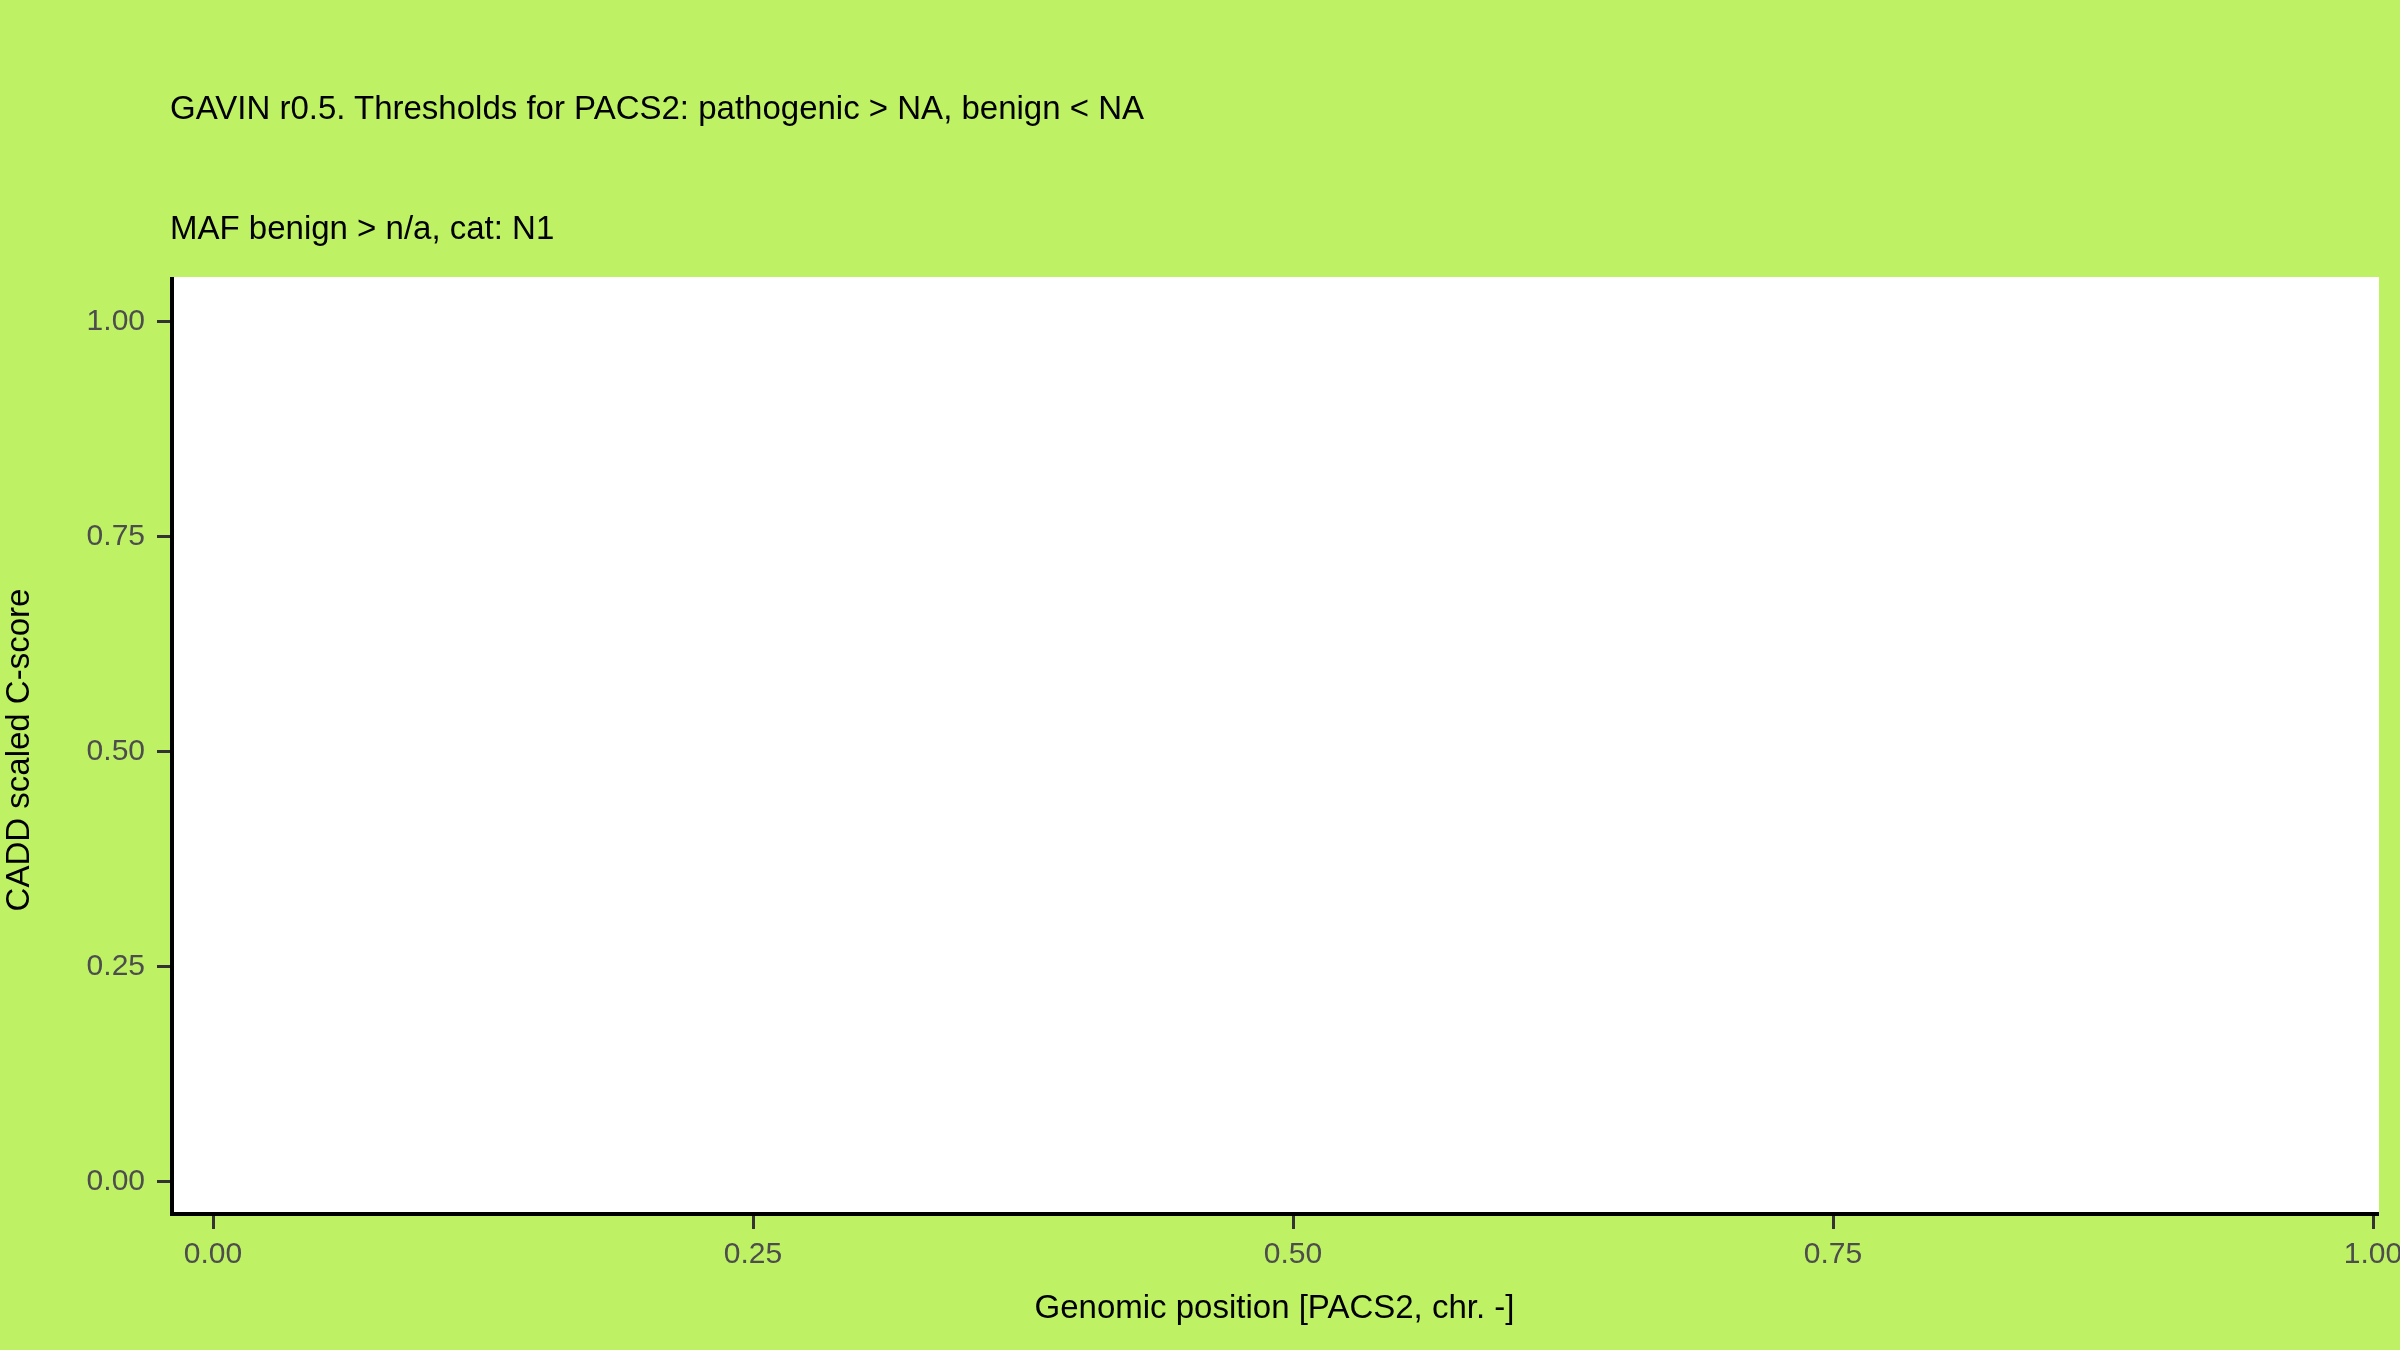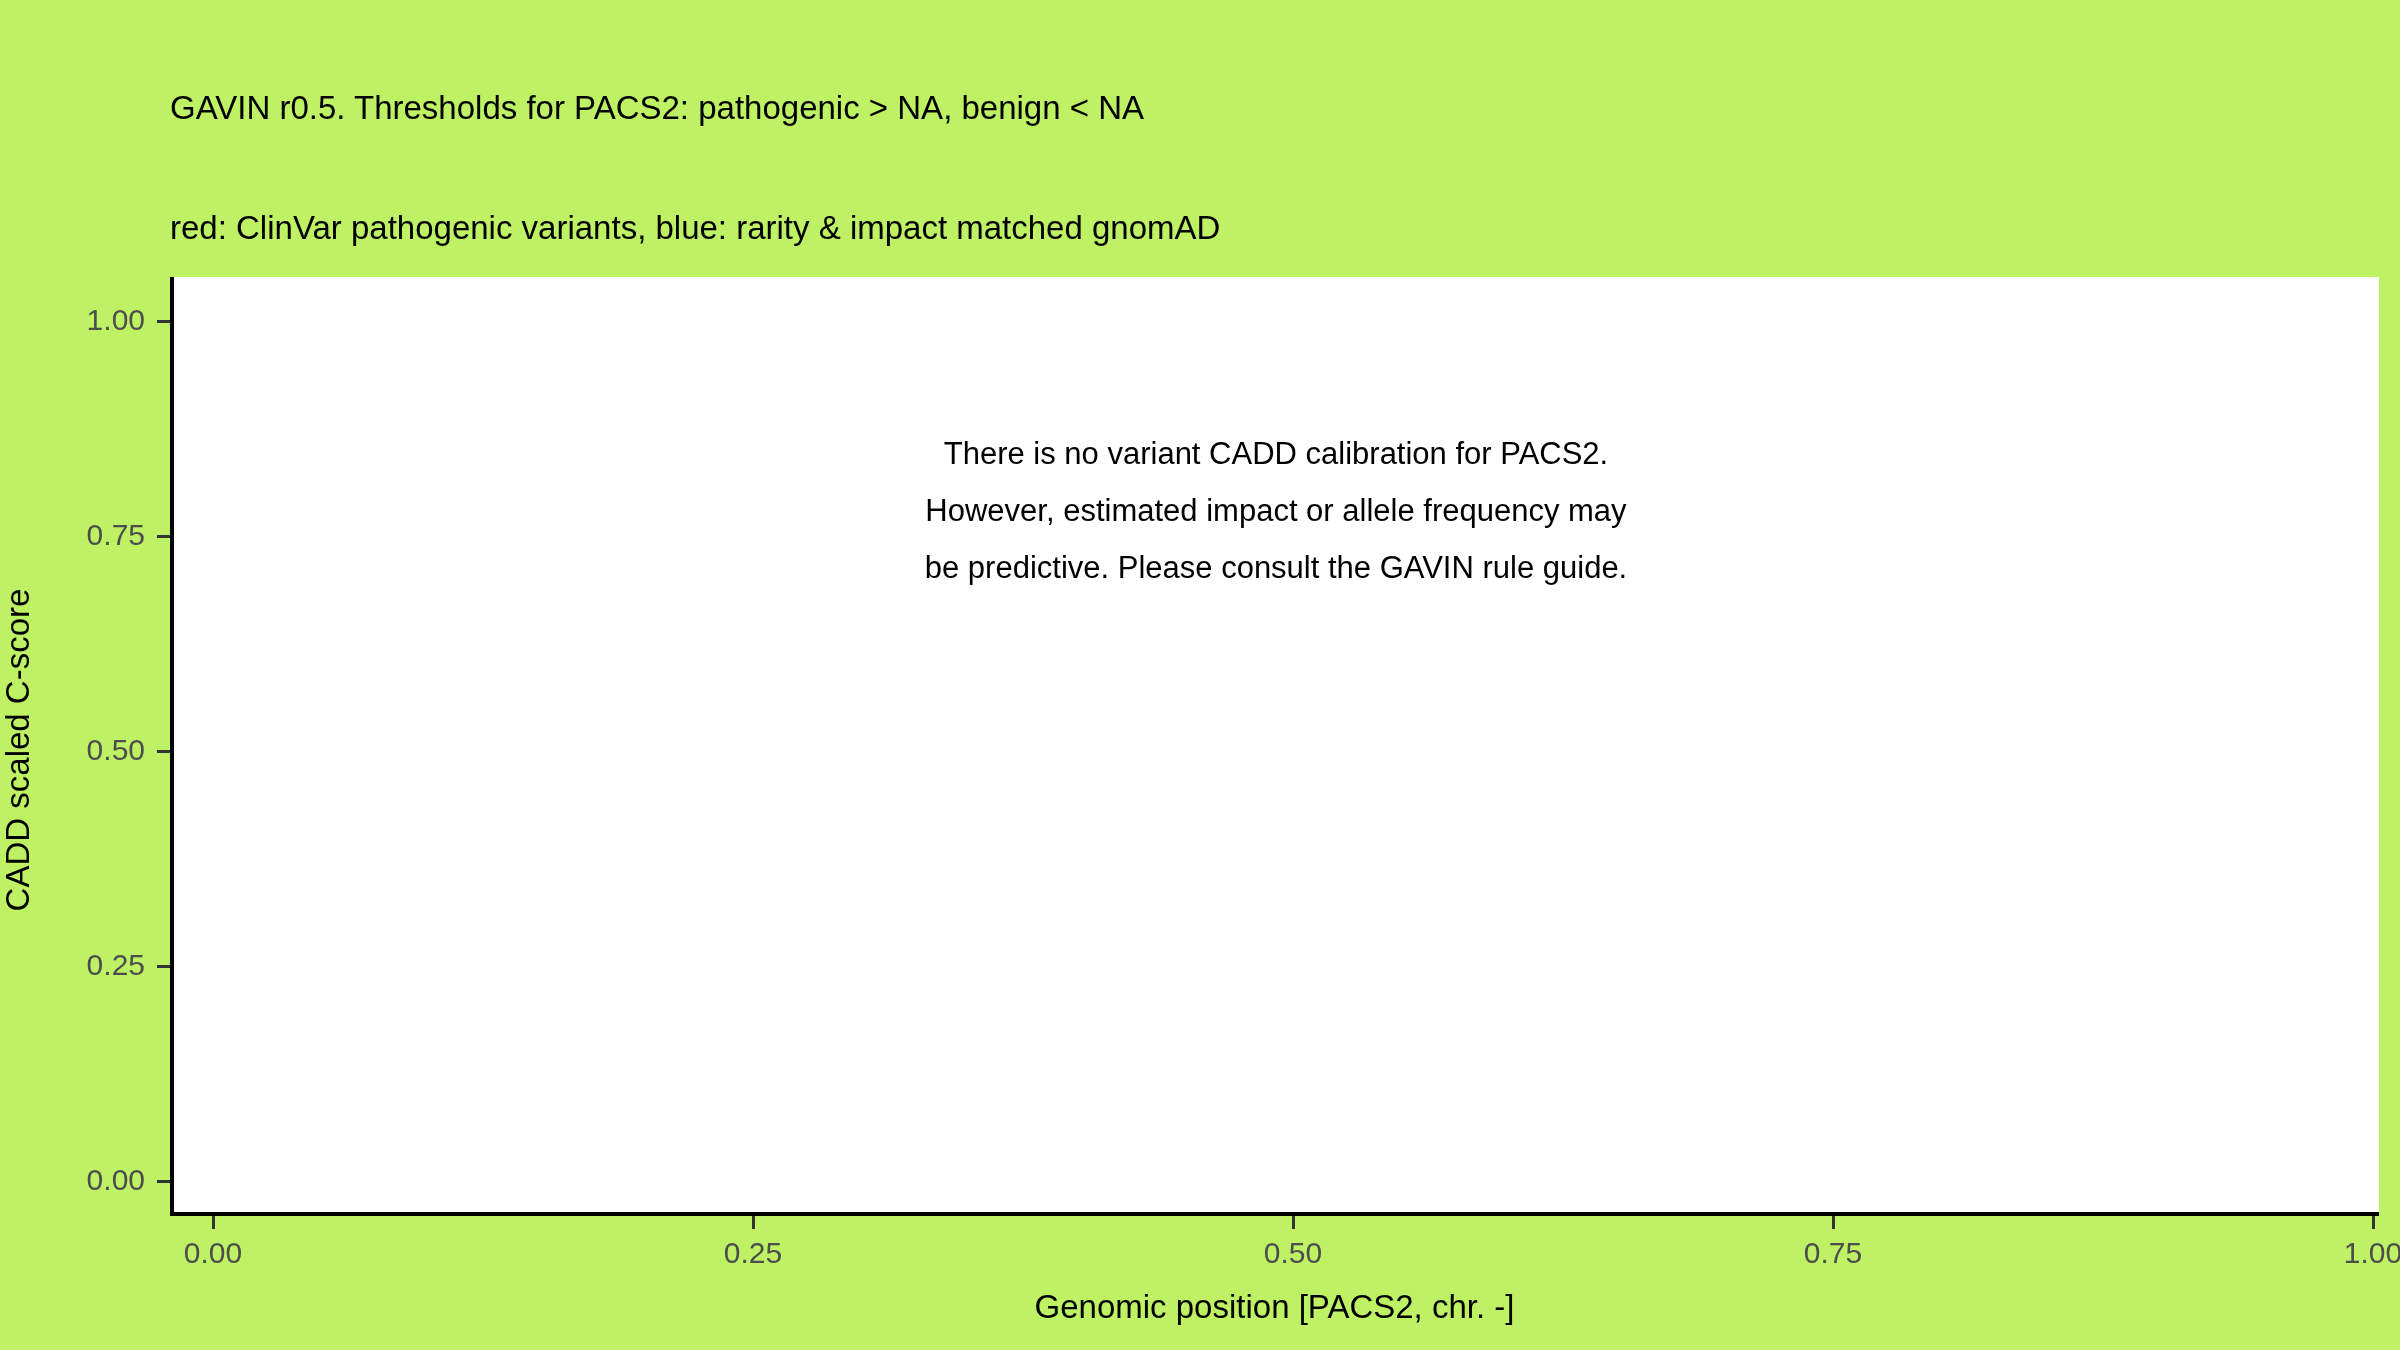--- a/index.html
+++ b/index.html
@@ -155,20 +155,21 @@
     display: block;
   }
 </style>
 </head>
 <body>
 
 <div id="plot-root">
 
   <div class="plot-title">
     <span class="title-line">GAVIN r0.5. Thresholds for PACS2: pathogenic &gt; NA, benign &lt; NA</span>
+    <span class="title-line">MAF benign &gt; n/a, cat: N1</span>
     <span class="title-line">red: ClinVar pathogenic variants, blue: rarity &amp; impact matched gnomAD</span>
     <span class="title-line">variants, green: RefSeq exons, grey: genome-wide fallback threshold</span>
   </div>
 
   <div class="panel"></div>
 
   <div class="axis-line-y"></div>
   <div class="axis-line-x"></div>
 
   <div class="tick-y" style="top:320px;"></div>
@@ -217,19 +218,14 @@
   </div>
 
   <div class="tick-x" style="left:2372px;"></div>
   <div class="ticklabel-x-wrap" style="left:2293px;">
     <span class="ticklabel-x">1.00</span>
   </div>
 
   <div class="axis-title-x">Genomic position [PACS2, chr. -]</div>
   <div class="axis-title-y">CADD scaled C-score</div>
 
-  <div class="annotation">
-    <span class="ann-line">There is no variant CADD calibration for PACS2.</span>
-    <span class="ann-line">However, estimated impact or allele frequency may</span>
-    <span class="ann-line">be predictive. Please consult the GAVIN rule guide.</span>
-  </div>
 
 </div>
 
 </body></html>

